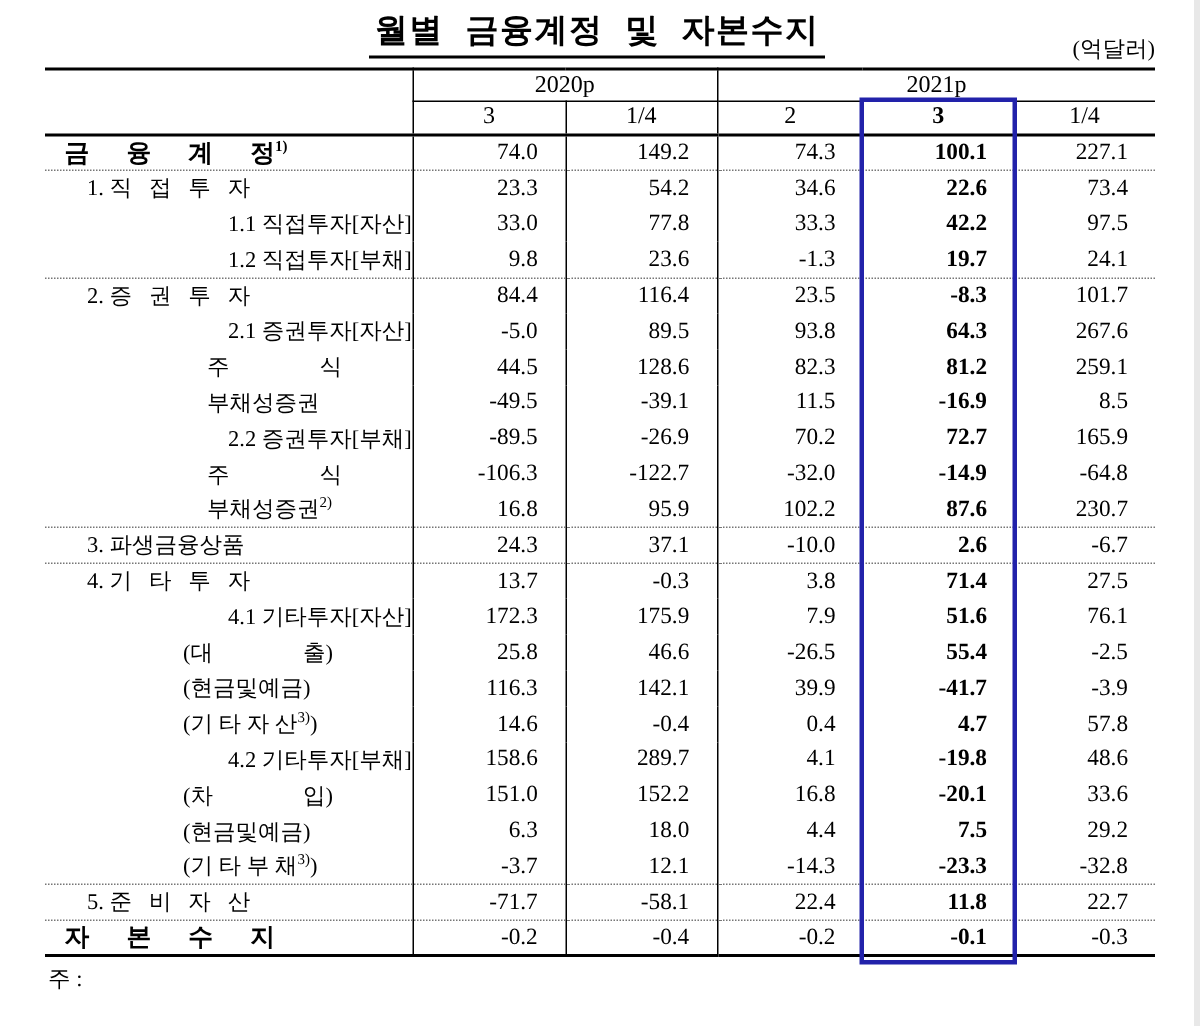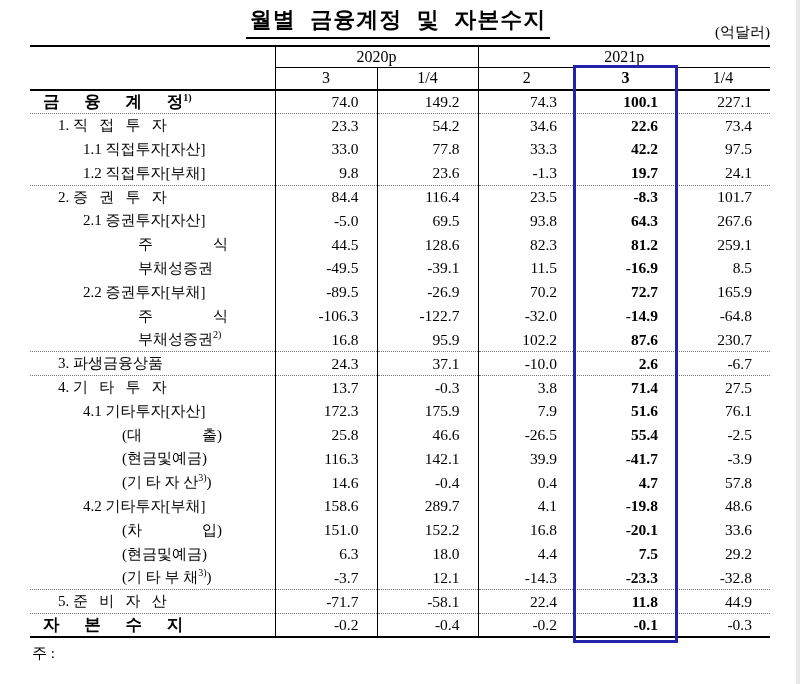--- a/index.html
+++ b/index.html
@@ -32,21 +32,21 @@
 
   tbody td.lbl { text-align: left; white-space: pre; border-right: 1px solid #000; font-size: 15px; }
   tbody td.val { text-align: right; padding-right: 18px; font-size: 15.5px; }
   tbody td.c0, tbody td.c1 { border-right: 1px solid #000; padding-left: 21px; }
   tbody td.hl { font-weight: bold; }
   tbody tr.sep td { border-top: 1px dotted #767676; }
   tbody tr:last-child td { border-bottom: 2px solid #000; }
 
   tbody tr.total td.lbl { font-weight: bold; padding-left: 13px; font-size: 16.5px; }
   tbody tr.sec td.lbl { padding-left: 28px; }
-  tbody tr.sub td.lbl { padding-left: 53px; }
+  tbody tr.sub td.lbl { padding-left: 53px; text-align: right; }
   tbody tr.deep td.lbl { padding-left: 108px; }
   tbody tr.paren td.lbl { padding-left: 92px; }
   td.lbl sup, .foot sup { font-size: 10px; vertical-align: super; line-height: 0; }
 
   .hl-overlay {
     position: absolute; left: 573px; top: 65px; width: 105px; height: 578px;
     border: 3px solid #2222aa; pointer-events: none; background: transparent;
   }
 
   .foot {
@@ -126,21 +126,21 @@
           <td class="lbl"><span>2. 증   권   투   자</span></td>
           <td class="val c0">84.4</td>
           <td class="val c1">116.4</td>
           <td class="val c2">23.5</td>
           <td class="val c3 hl">-8.3</td>
           <td class="val c4">101.7</td>
         </tr>
         <tr class="sub">
           <td class="lbl"><span>2.1 증권투자[자산]</span></td>
           <td class="val c0">-5.0</td>
-          <td class="val c1">69.5</td>
+          <td class="val c1">89.5</td>
           <td class="val c2">93.8</td>
           <td class="val c3 hl">64.3</td>
           <td class="val c4">267.6</td>
         </tr>
         <tr class="deep">
           <td class="lbl"><span>주                식</span></td>
           <td class="val c0">44.5</td>
           <td class="val c1">128.6</td>
           <td class="val c2">82.3</td>
           <td class="val c3 hl">81.2</td>
@@ -257,21 +257,21 @@
           <td class="val c2">-14.3</td>
           <td class="val c3 hl">-23.3</td>
           <td class="val c4">-32.8</td>
         </tr>
         <tr class="sec sep">
           <td class="lbl"><span>5. 준   비   자   산</span></td>
           <td class="val c0">-71.7</td>
           <td class="val c1">-58.1</td>
           <td class="val c2">22.4</td>
           <td class="val c3 hl">11.8</td>
-          <td class="val c4">44.9</td>
+          <td class="val c4">22.7</td>
         </tr>
         <tr class="total sep">
           <td class="lbl"><span>자      본      수      지</span></td>
           <td class="val c0">-0.2</td>
           <td class="val c1">-0.4</td>
           <td class="val c2">-0.2</td>
           <td class="val c3 hl">-0.1</td>
           <td class="val c4">-0.3</td>
         </tr>
       </tbody>

